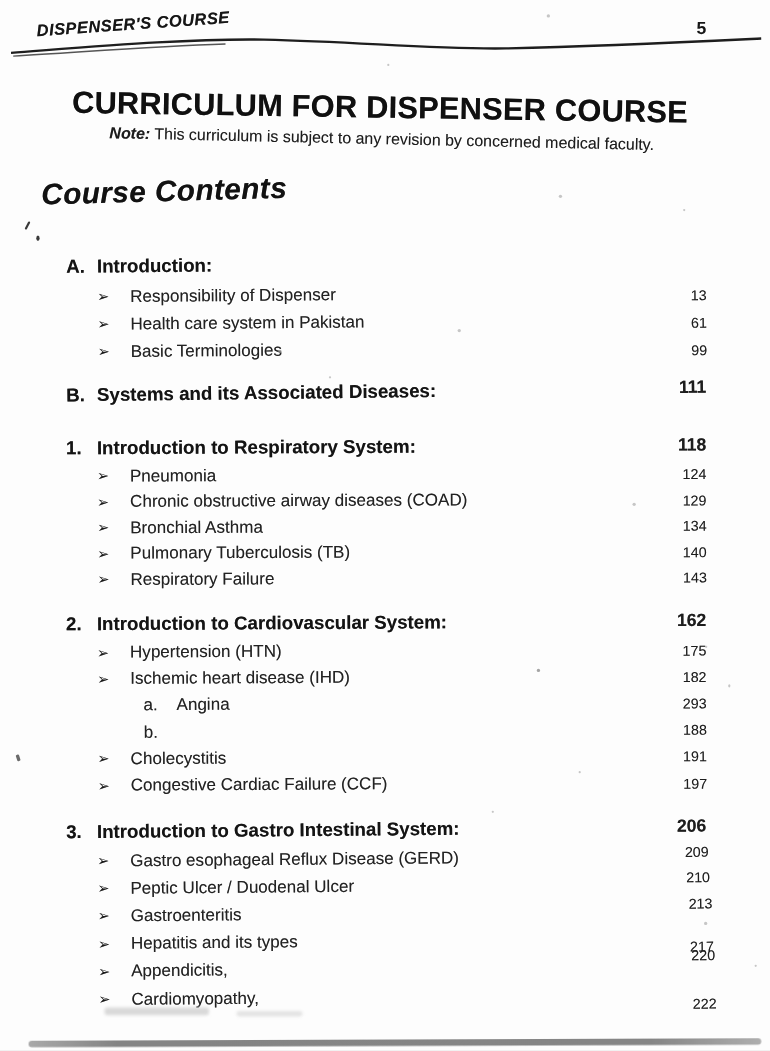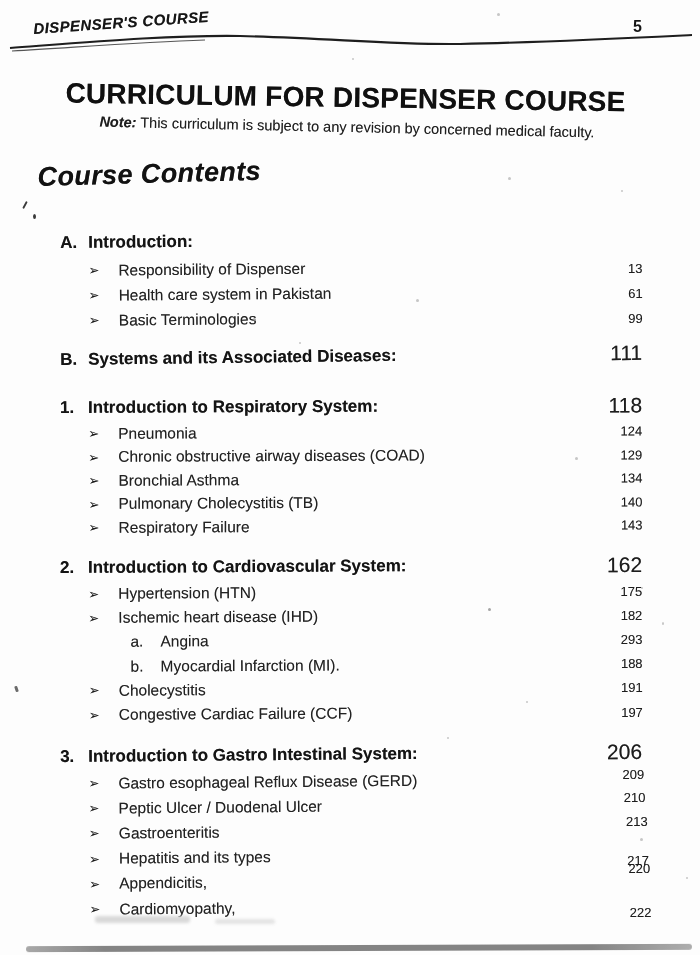--- a/index.html
+++ b/index.html
@@ -38,21 +38,21 @@
     font-size:27px;font-weight:700;font-style:italic;letter-spacing:.4px;
     color:#121212;transform:rotate(-1.6deg);transform-origin:left bottom;
     text-shadow:0 0 .5px rgba(0,0,0,.6);
   }
   
   .section{position:absolute;left:0;width:700px;}
   .row{display:flex;align-items:center;padding-left:60px;padding-right:58px;}
   .row .pg{margin-left:auto;min-width:42px;text-align:right;font-size:13px;color:#1d1d1d;}
   .row.head{font-weight:700;font-size:17px;color:#141414;text-shadow:0 0 .4px rgba(0,0,0,.5);}
   .row.head .slabel{width:28px;}
-  .row.head .pg{font-weight:400;font-size:21px;}
+  .row.head .pg{font-weight:700;font-size:16px;}
   .row.item{padding-left:88px;font-size:15.5px;color:#222;text-shadow:0 0 .3px rgba(0,0,0,.35);}
   .row.item .bullet{width:30px;font-family:"DejaVu Sans",sans-serif;font-size:13px;color:#1a1a1a;}
   .row.item.sub{padding-left:130px;}
   .row.item.sub .marker{width:30px;}
   
   .sec-a{top:229px;transform:rotate(-.5deg);transform-origin:60px 0;}
   .sec-a .row{height:25px;}
   .sec-a .row.head{height:27px;margin-bottom:2px;}
   .sec-a .row .pg{transform:translateY(3px);}
   .sec-b{top:347px;transform:rotate(-.7deg);transform-origin:60px 0;}
@@ -147,21 +147,21 @@
       <span class="itext">Chronic obstructive airway diseases (COAD)</span>
       <span class="pg">129</span>
     </div>
     <div class="row item">
       <span class="bullet">➢</span>
       <span class="itext">Bronchial Asthma</span>
       <span class="pg">134</span>
     </div>
     <div class="row item">
       <span class="bullet">➢</span>
-      <span class="itext">Pulmonary Cholecystitis (TB)</span>
+      <span class="itext">Pulmonary Tuberculosis (TB)</span>
       <span class="pg">140</span>
     </div>
     <div class="row item">
       <span class="bullet">➢</span>
       <span class="itext">Respiratory Failure</span>
       <span class="pg">143</span>
     </div>
   </div>
 
   <div class="section sec-2">
@@ -180,21 +180,20 @@
       <span class="itext">Ischemic heart disease (IHD)</span>
       <span class="pg">182</span>
     </div>
     <div class="row item sub">
       <span class="marker">a.</span>
       <span class="itext">Angina</span>
       <span class="pg">293</span>
     </div>
     <div class="row item sub">
       <span class="marker">b.</span>
-      <span class="itext">Myocardial Infarction (MI).</span>
       <span class="pg">188</span>
     </div>
     <div class="row item">
       <span class="bullet">➢</span>
       <span class="itext">Cholecystitis</span>
       <span class="pg">191</span>
     </div>
     <div class="row item">
       <span class="bullet">➢</span>
       <span class="itext">Congestive Cardiac Failure (CCF)</span>

